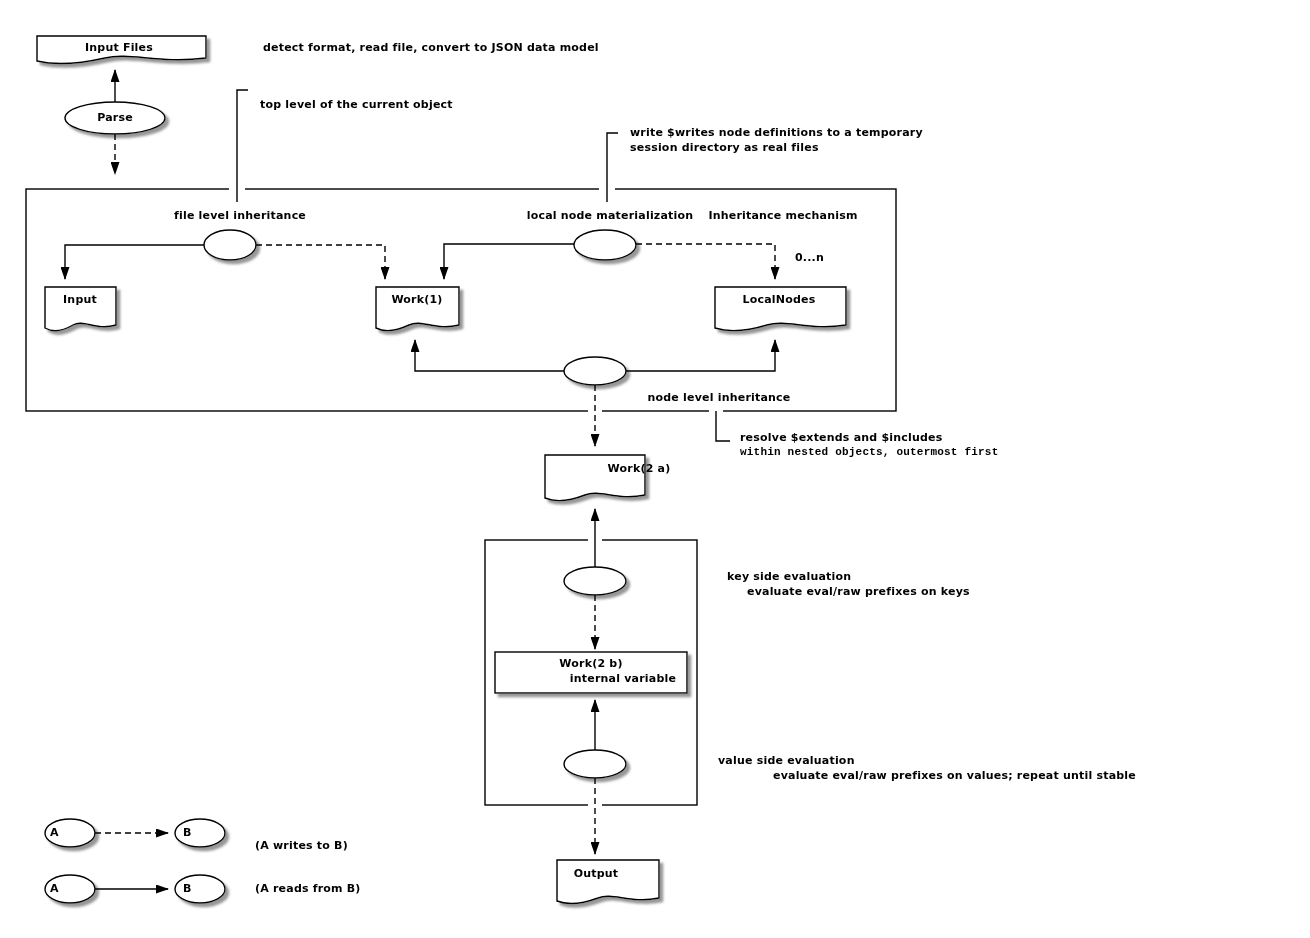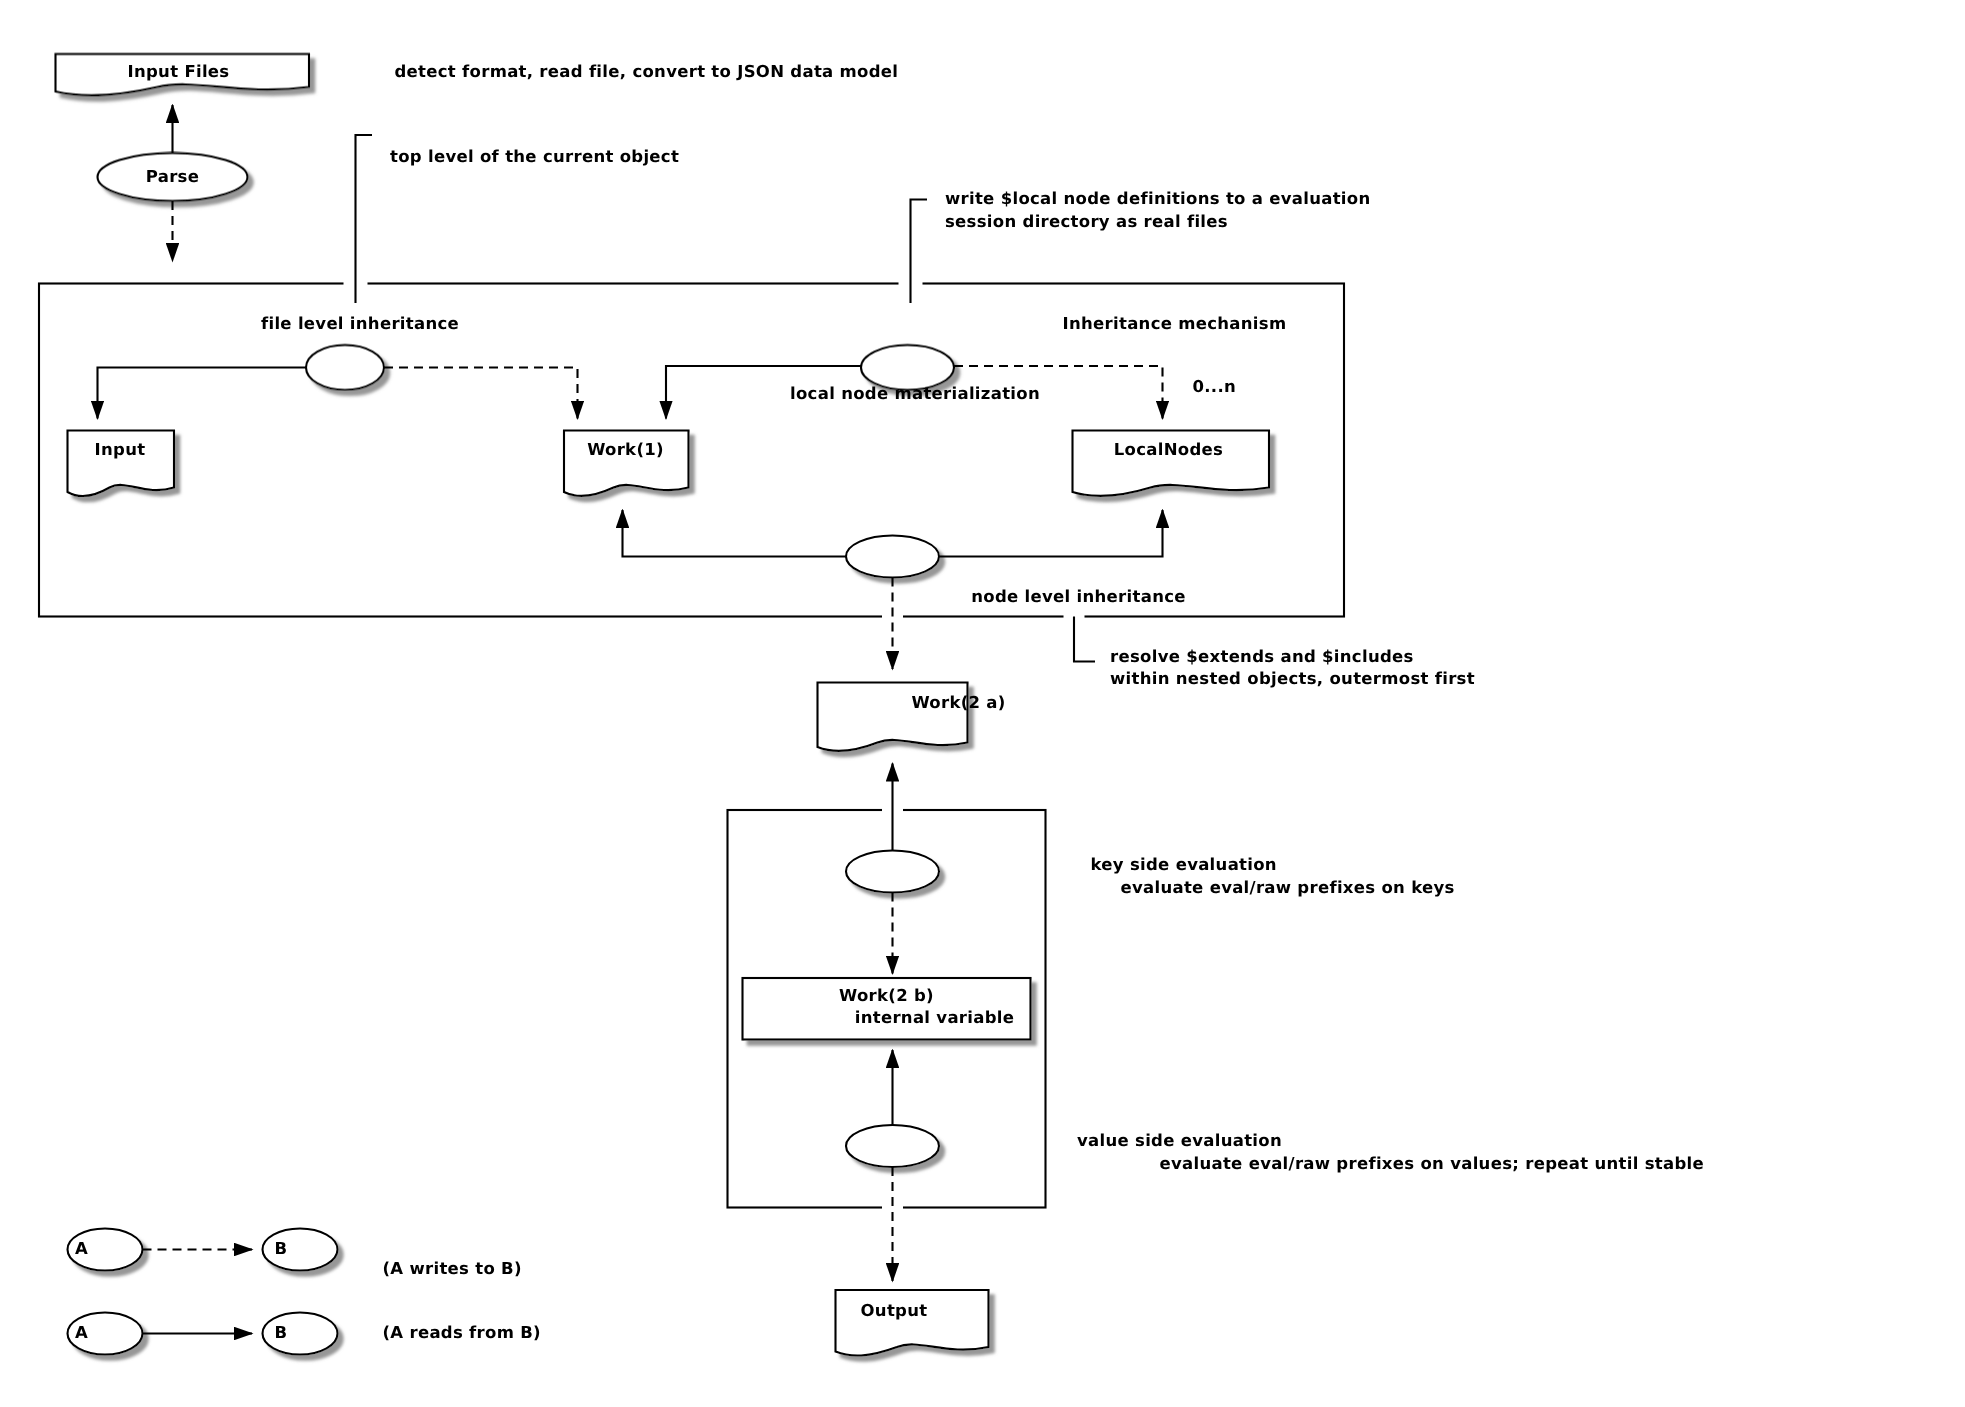--- a/index.html
+++ b/index.html
@@ -104,32 +104,32 @@
   <div class="lbl ctr" style="left:115px;top:110px;">Parse</div>
   <div class="lbl ctr" style="left:80px;top:292px;">Input</div>
   <div class="lbl ctr" style="left:417px;top:292px;">Work(1)</div>
   <div class="lbl ctr" style="left:779px;top:292px;">LocalNodes</div>
   <div class="lbl ctr" style="left:595px;top:461px;margin-left:44px;">Work(2 a)</div>
   <div class="lbl ctr" style="left:591px;top:656px;">Work(2 b)</div>
   <div class="lbl ctr" style="left:591px;top:671px;margin-left:32px;">internal variable</div>
   <div class="lbl ctr" style="left:596px;top:866px;">Output</div>
 
   <div class="lbl ctr" style="left:240px;top:208px;">file level inheritance</div>
-  <div class="lbl ctr" style="left:610px;top:208px;margin-top:47px;">local node materialization</div>
+  <div class="lbl ctr" style="left:610px;top:208px;">local node materialization</div>
   <div class="lbl ctr" style="left:719px;top:390px;">node level inheritance</div>
 
   <div class="lbl ctr" style="left:783px;top:165px;margin-top:43px;">Inheritance mechanism</div>
 
   <div class="lbl" style="left:263px;top:40px;">detect format, read file, convert to JSON data model</div>
   <div class="lbl" style="left:260px;top:97px;">top level of the current object</div>
-  <div class="lbl" style="left:630px;top:125px;">write $local node definitions to a evaluation</div>
+  <div class="lbl" style="left:630px;top:125px;">write $writes node definitions to a temporary</div>
   <div class="lbl" style="left:630px;top:140px;">session directory as real files</div>
   <div class="lbl" style="left:795px;top:250px;">0...n</div>
   <div class="lbl" style="left:740px;top:430px;">resolve $extends and $includes</div>
-  <div class="lbl" style="left:740px;top:445px;">within nested objects, outermost first</div>
+  <div class="lbl" style="left:740px;top:445px;font-family:Liberation Mono, monospace;">within nested objects, outermost first</div>
   <div class="lbl" style="left:727px;top:569px;">key side evaluation</div>
   <div class="lbl" style="left:747px;top:584px;">evaluate eval/raw prefixes on keys</div>
   <div class="lbl" style="left:718px;top:753px;">value side evaluation</div>
   <div class="lbl" style="left:773px;top:768px;">evaluate eval/raw prefixes on values; repeat until stable</div>
 
   <div class="lbl" style="left:50px;top:825px;">A</div>
   <div class="lbl" style="left:183px;top:825px;">B</div>
   <div class="lbl" style="left:255px;top:825px;margin-top:13px;">(A writes to B)</div>
   <div class="lbl" style="left:50px;top:881px;">A</div>
   <div class="lbl" style="left:183px;top:881px;">B</div>

